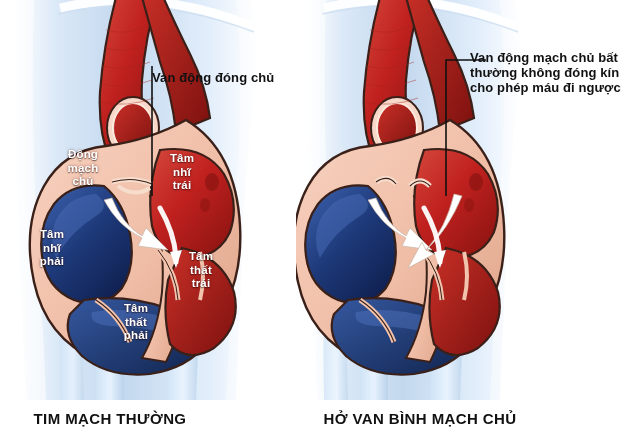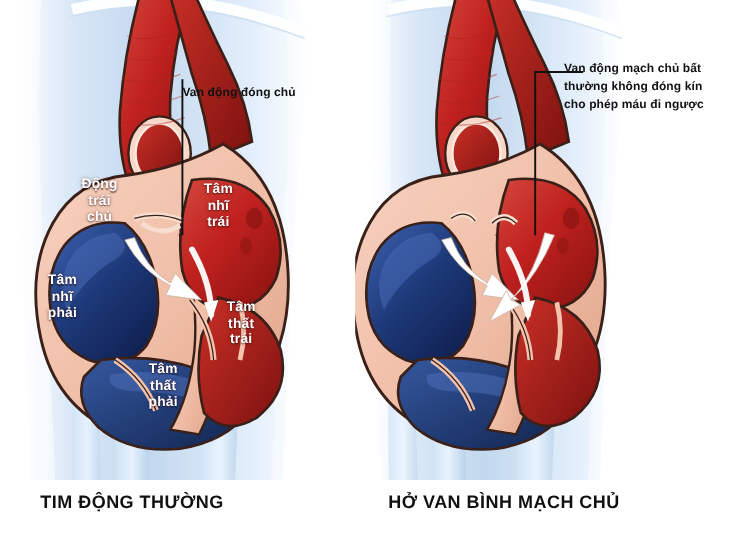--- a/index.html
+++ b/index.html
@@ -25,21 +25,21 @@
     line-height:13.5px;
     text-align:center;
     letter-spacing:.2px;
     text-shadow:0 0 3px rgba(60,0,0,.55),0 1px 1px rgba(0,0,0,.45);
     white-space:pre-line;
     pointer-events:none;
   }
   .annot{
     position:absolute;
     color:#111111;
-    font-size:10px;
+    font-size:13px;
     font-weight:700;
     line-height:15px;
     white-space:pre-line;
     letter-spacing:.1px;
   }
   .caption{
     position:absolute;
     color:#111111;
     font-weight:700;
     font-size:15px;
@@ -162,21 +162,21 @@
           <path d="M104,200 Q118,226 142,238 L138,246 L168,250 L146,228 L142,236
                    Q122,224 112,198 Z" fill="#ffffff" stroke="#c9b4a6" stroke-width=".7"></path>
         </g>
 
         <path d="M160,208 Q176,236 176,262" fill="none" stroke="#ffffff" stroke-width="5" stroke-linecap="round" opacity=".95"></path>
         <path d="M170,252 L176,268 L182,250" fill="#ffffff"></path>
       </g>
     </svg>
 
     <div class="chamber-label" style="left:60px;top:148px;width:46px;">Động
-trái
+mạch
 chủ</div>
     <div class="chamber-label" style="left:162px;top:152px;width:40px;">Tâm
 nhĩ
 trái</div>
     <div class="chamber-label" style="left:31px;top:228px;width:42px;">Tâm
 nhĩ
 phải</div>
     <div class="chamber-label" style="left:180px;top:250px;width:42px;">Tâm
 thất
 trái</div>
@@ -299,17 +299,17 @@
       </g>
     </svg>
   </div>
 
   <div class="annot" style="left:152px;top:70px;">Van động đóng chủ</div>
 
   <div class="annot" style="left:470px;top:50px;">Van động mạch chủ bất
 thường không đóng kín
 cho phép máu đi ngược</div>
 
-  <div class="caption" style="left:10px;top:410px;width:200px;">TIM ĐỘNG THƯỜNG</div>
+  <div class="caption" style="left:10px;top:410px;width:200px;">TIM MẠCH THƯỜNG</div>
 
   <div class="caption" style="left:300px;top:410px;width:240px;">HỞ VAN BÌNH MẠCH CHỦ</div>
 
 </div>
 
 </body></html>

